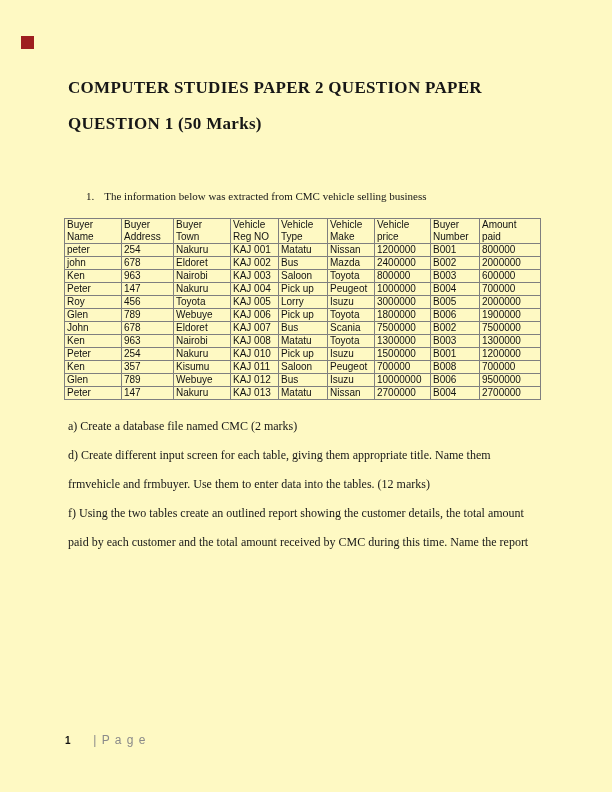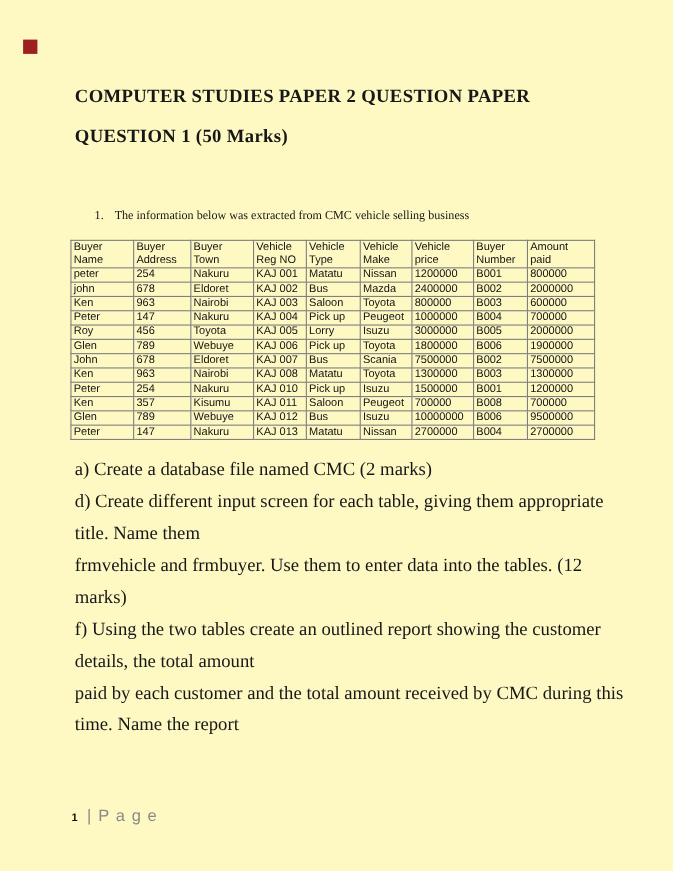--- a/index.html
+++ b/index.html
@@ -72,21 +72,21 @@
   }
   table.vehicle-table th {
     white-space: pre-line;
   }
   .questions {
     margin-top: 12px;
     width: 500px;
   }
   .question {
     margin: 0;
-    font-size: 17px;
+    font-size: 12px;
     line-height: 29px;
     white-space: pre-line;
   }
   .question.small {
     font-size: 10.5px;
   }
   .footer {
     position: absolute;
     left: 65px;
     top: 733px;
@@ -95,23 +95,23 @@
   }
   .footer .pagenum {
     font-weight: bold;
     color: #111;
     font-family: "Liberation Sans", sans-serif;
     font-size: 10px;
   }
   .footer .pagelabel {
     color: #8a8a8a;
     font-family: "Liberation Sans", sans-serif;
-    font-size: 15px;
+    font-size: 12px;
     letter-spacing: 1px;
-    margin-left: 6px;
+    margin-left: 20px;
   }
 </style>
 </head>
 <body>
 
 <div class="page">
 
   <div class="red-mark"></div>
 
   <div class="content">

